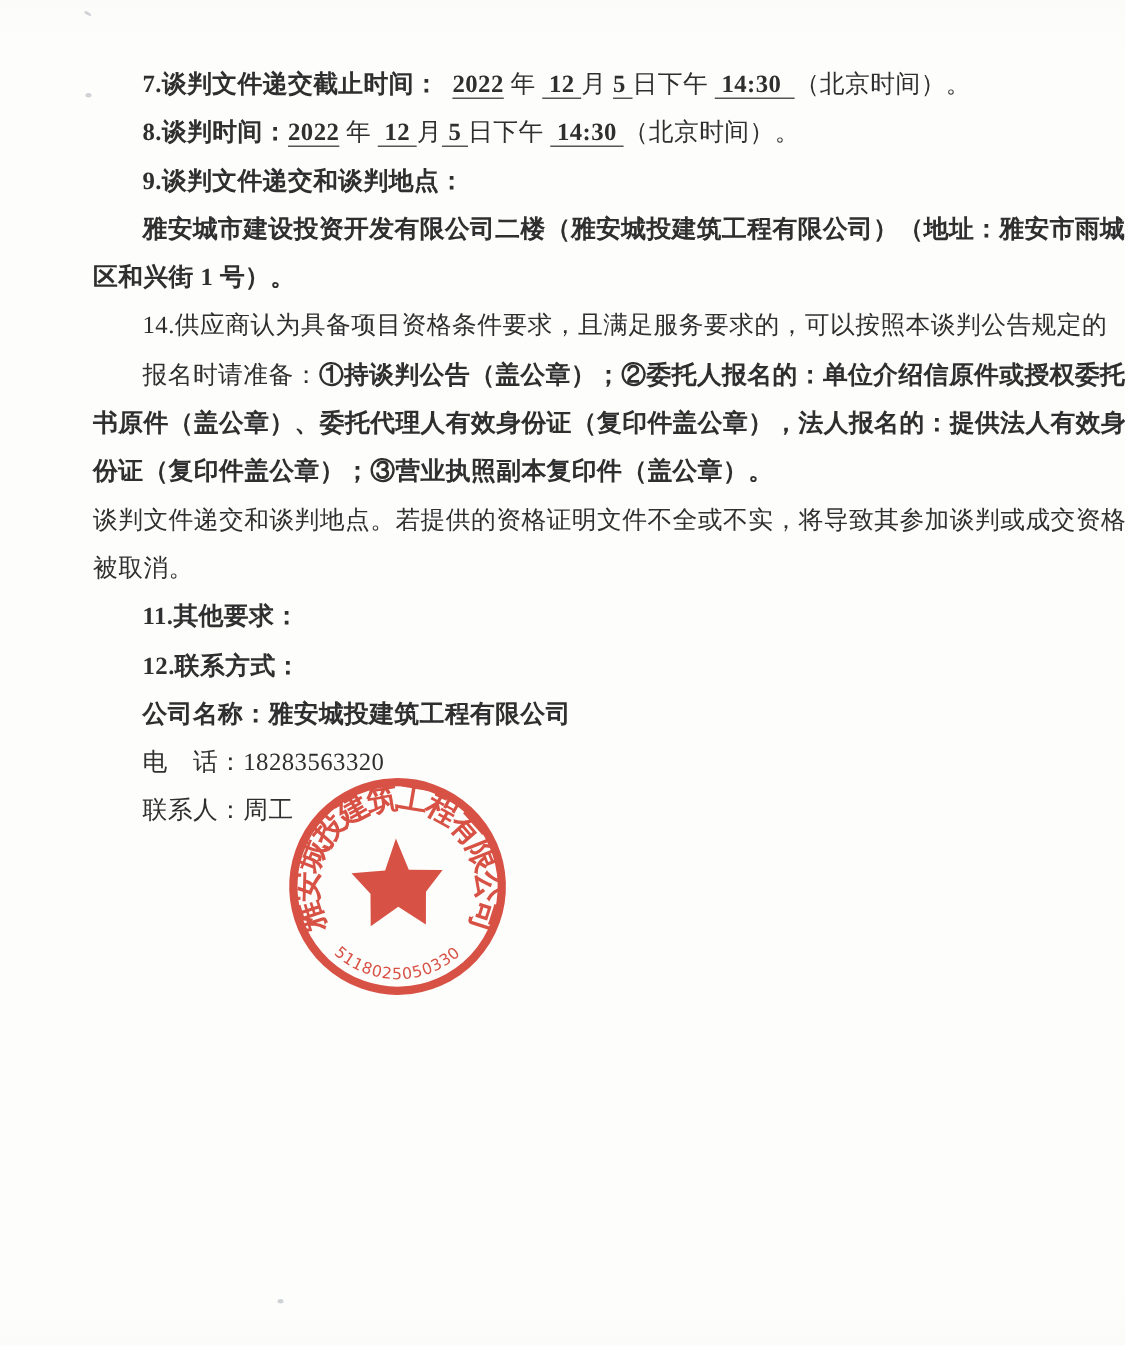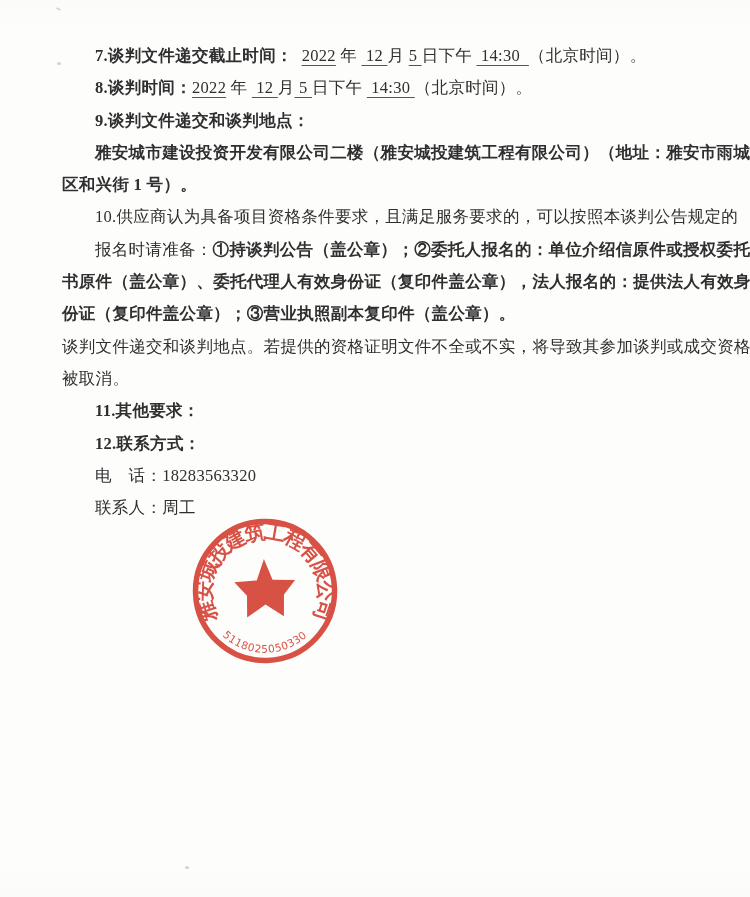--- a/index.html
+++ b/index.html
@@ -33,20 +33,21 @@
     white-space: pre;
     letter-spacing: 0.3px;
   }
   .line.indent { padding-left: 33px; }
   .b { font-weight: bold; margin-top: 17px; }
   .u {
     text-decoration: underline;
     text-underline-offset: 4px;
     text-decoration-thickness: 1px;
     text-decoration-color: #555;
+    font-weight: bold;
   }
   .seal {
     position: absolute;
     left: 179px;
     top: 504px;
     width: 172px;
     height: 172px;
     mix-blend-mode: multiply;
     opacity: 0.88;
     transform: rotate(-2deg);
@@ -65,28 +66,29 @@
 <body>
 
 <div class="sheet">
 
   <div class="doc" id="doc-lines">
       <div class="line indent"><span class="b">7.谈判文件递交截止时间：</span><span>  </span><span class="u">2022</span><span> 年 </span><span class="u"> 12 </span><span>月 </span><span class="u">5 </span><span>日下午 </span><span class="u"> 14:30  </span><span>（北京时间）。</span></div>
       <div class="line indent"><span class="b">8.谈判时间：</span><span class="u">2022</span><span> 年 </span><span class="u"> 12 </span><span>月</span><span class="u"> 5 </span><span>日下午 </span><span class="u"> 14:30 </span><span>（北京时间）。</span></div>
       <div class="line indent"><span class="b">9.谈判文件递交和谈判地点：</span></div>
       <div class="line indent"><span class="b">雅安城市建设投资开发有限公司二楼（雅安城投建筑工程有限公司）（地址：雅安市雨城</span></div>
       <div class="line"><span class="b">区和兴街 1 号）。</span></div>
-      <div class="line indent"><span>10.供应商认为具备项目资格条件要求，且满足服务要求的，可以按照本谈判公告规定的</span></div>
+      <div class="line indent"><span>14.供应商认为具备项目资格条件要求，且满足服务要求的，可以按照本谈判公告规定的</span></div>
       <div class="line indent"><span>报名时请准备：</span><span class="b">①持谈判公告（盖公章）；②委托人报名的：单位介绍信原件或授权委托</span></div>
       <div class="line"><span class="b">书原件（盖公章）、委托代理人有效身份证（复印件盖公章），法人报名的：提供法人有效身</span></div>
       <div class="line"><span class="b">份证（复印件盖公章）；③营业执照副本复印件（盖公章）。</span></div>
       <div class="line"><span>谈判文件递交和谈判地点。若提供的资格证明文件不全或不实，将导致其参加谈判或成交资格</span></div>
       <div class="line"><span>被取消。</span></div>
       <div class="line indent"><span class="b">11.其他要求：</span></div>
       <div class="line indent"><span class="b">12.联系方式：</span></div>
+      <div class="line indent"><span class="b">公司名称：雅安城投建筑工程有限公司</span></div>
       <div class="line indent"><span>电　话：18283563320</span></div>
       <div class="line indent"><span>联系人：周工</span></div>
     </div>
 
   <svg class="seal" viewBox="0 0 172 172" xmlns="http://www.w3.org/2000/svg">
     <defs>
       <path id="sealTopArc" d="M 38.2 114 A 54 54 0 1 1 133.8 114" fill="none"></path>
       <path id="sealBottomArc" d="M 38.5 126.6 A 62 62 0 0 0 133.5 126.6" fill="none"></path>
     </defs>
     <g>

